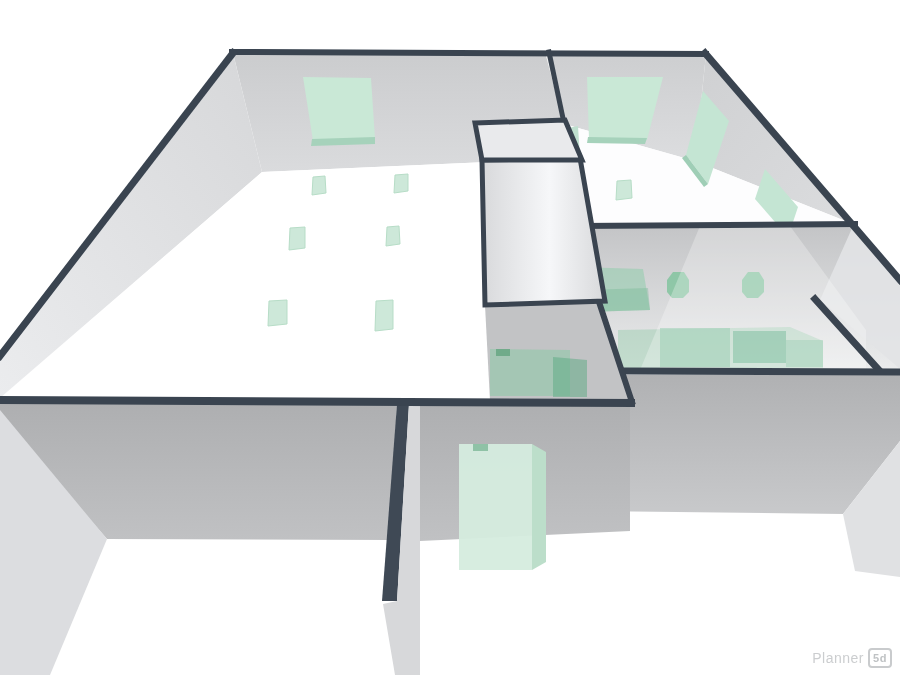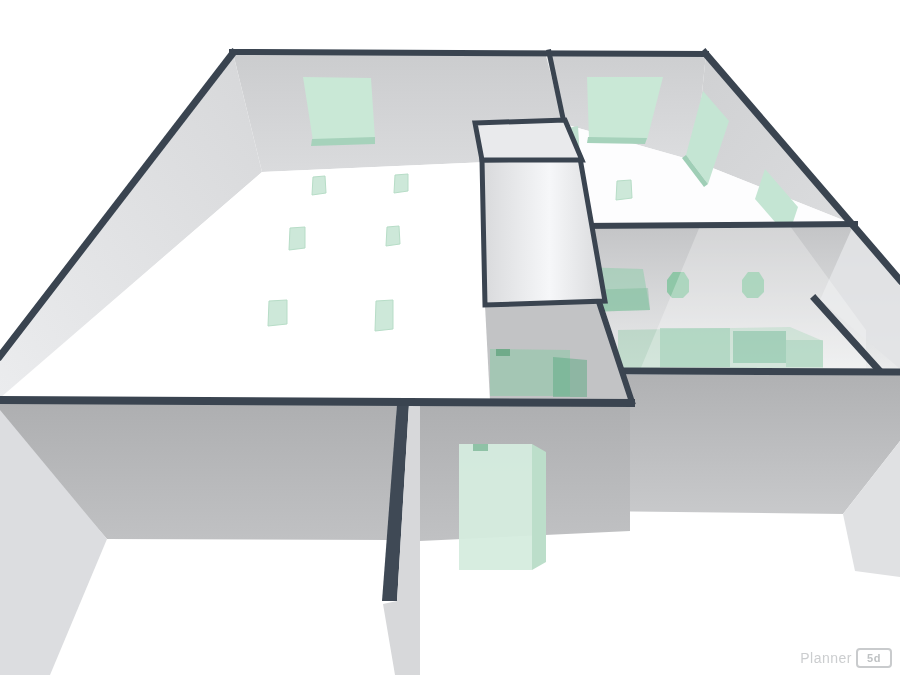--- a/index.html
+++ b/index.html
@@ -8,21 +8,21 @@
     font-family:"Liberation Sans", sans-serif;
   }
   .viewport svg{display:block;width:900px;height:675px;}
   .watermark{
     position:absolute;right:8px;bottom:7px;display:flex;align-items:center;gap:4px;
     color:#c9cbcd;font-size:14px;letter-spacing:.5px;user-select:none;
   }
   .watermark .brand{opacity:.95;text-align:right;}
   .watermark .badge{
     display:inline-flex;align-items:center;justify-content:center;
-    min-width:20px;height:16px;padding:0 6px;border:2px solid #c9cbcd;border-radius:4px;
+    min-width:20px;height:16px;padding:0 0;border:2px solid #c9cbcd;border-radius:4px;
     font-size:11px;font-weight:bold;color:#bfc2c4;background:rgba(255,255,255,.6);
   }
 </style>
 </head>
 <body>
 
 <div class="viewport">
   <svg viewBox="0 0 900 675" xmlns="http://www.w3.org/2000/svg">
     <defs>
       <linearGradient id="gBackL" x1="0" y1="0" x2="0" y2="1">

